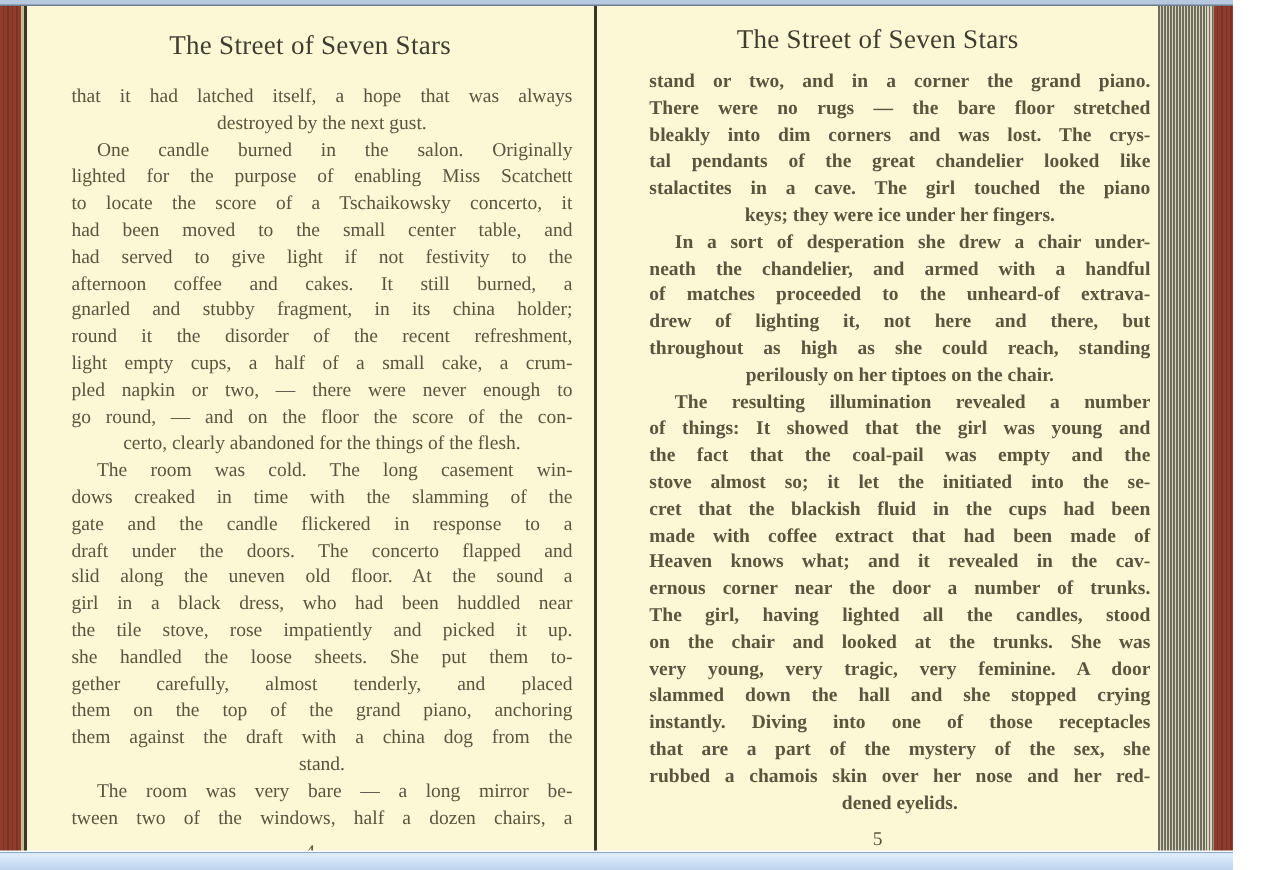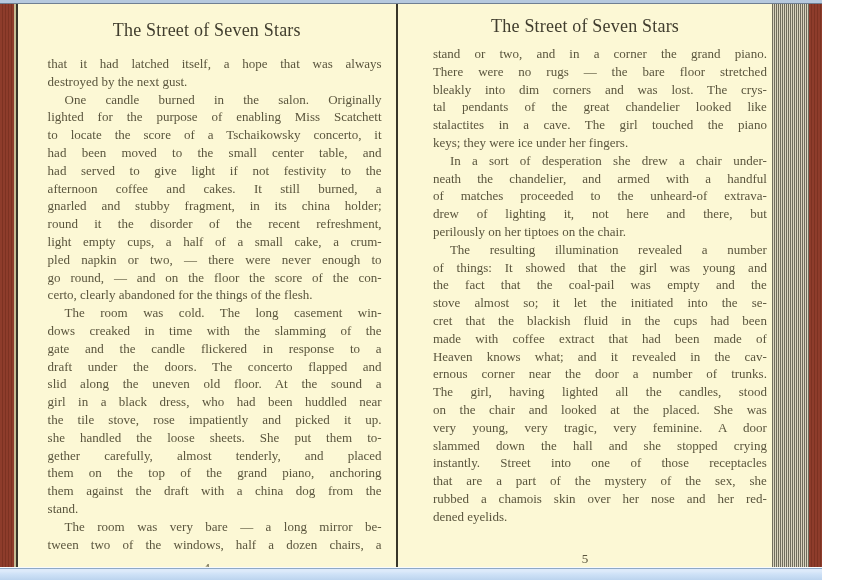--- a/index.html
+++ b/index.html
@@ -40,23 +40,23 @@
     border-right:2px solid #38362a;
     padding-top:13px;box-sizing:content-box;
   }
   .page-right{width:384px;padding-top:9px;}
   .page-header{
     text-align:center;font-size:18px;line-height:26px;height:26px;
     color:#403d2e;letter-spacing:.2px;
   }
   .body{margin:0 auto;width:334px;font-size:13px;}
   .page-left .body{margin-top:12px;margin-left:30px;}
-  .page-right .body{margin-top:6px;margin-left:35px;}
+  .page-right .body{margin-top:6px;margin-left:35px;font-weight:bold;}
   .line{
-    line-height:17.8px;height:17.8px;text-align:left;overflow:visible;
+    line-height:17.8px;height:17.8px;text-align:center;overflow:visible;
   }
   .line.just{text-align:justify;text-align-last:justify;}
   .line.indent{text-indent:17px;}
   .page-num{
     position:absolute;left:0;right:0;text-align:center;
     font-size:13px;color:#5a553d;
   }
   .page-left .page-num{bottom:-8px;}
   .page-right .page-num{bottom:1px;}
   .hscrollbar{
@@ -118,34 +118,35 @@
           <div class="line just">stand or two, and in a corner the grand piano.</div>
           <div class="line just">There were no rugs — the bare floor stretched</div>
           <div class="line just">bleakly into dim corners and was lost. The crys-</div>
           <div class="line just">tal pendants of the great chandelier looked like</div>
           <div class="line just">stalactites in a cave. The girl touched the piano</div>
           <div class="line">keys; they were ice under her fingers.</div>
           <div class="line indent just">In a sort of desperation she drew a chair under-</div>
           <div class="line just">neath the chandelier, and armed with a handful</div>
           <div class="line just">of matches proceeded to the unheard-of extrava-</div>
           <div class="line just">drew of lighting it, not here and there, but</div>
+          <div class="line just">throughout as high as she could reach, standing</div>
           <div class="line">perilously on her tiptoes on the chair.</div>
           <div class="line indent just">The resulting illumination revealed a number</div>
           <div class="line just">of things: It showed that the girl was young and</div>
           <div class="line just">the fact that the coal-pail was empty and the</div>
           <div class="line just">stove almost so; it let the initiated into the se-</div>
           <div class="line just">cret that the blackish fluid in the cups had been</div>
           <div class="line just">made with coffee extract that had been made of</div>
           <div class="line just">Heaven knows what; and it revealed in the cav-</div>
           <div class="line just">ernous corner near the door a number of trunks.</div>
           <div class="line just">The girl, having lighted all the candles, stood</div>
-          <div class="line just">on the chair and looked at the placed. She was</div>
+          <div class="line just">on the chair and looked at the trunks. She was</div>
           <div class="line just">very young, very tragic, very feminine. A door</div>
           <div class="line just">slammed down the hall and she stopped crying</div>
-          <div class="line just">instantly. Street into one of those receptacles</div>
+          <div class="line just">instantly. Diving into one of those receptacles</div>
           <div class="line just">that are a part of the mystery of the sex, she</div>
           <div class="line just">rubbed a chamois skin over her nose and her red-</div>
           <div class="line">dened eyelids.</div>
         </div>
       <div class="page-num">5</div>
     </div>
 
     <div class="fore-edge"></div>
     <div class="cover-right"></div>
     <div class="right-gap"></div>

